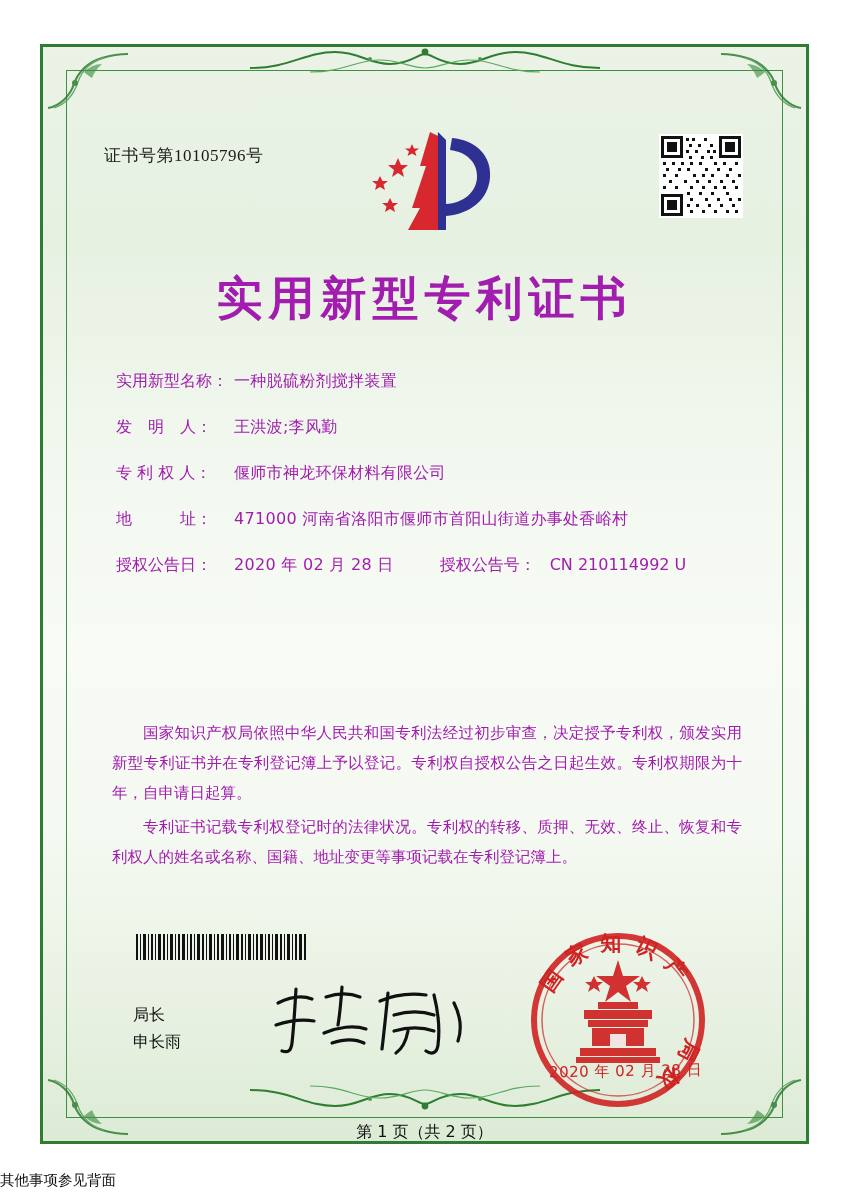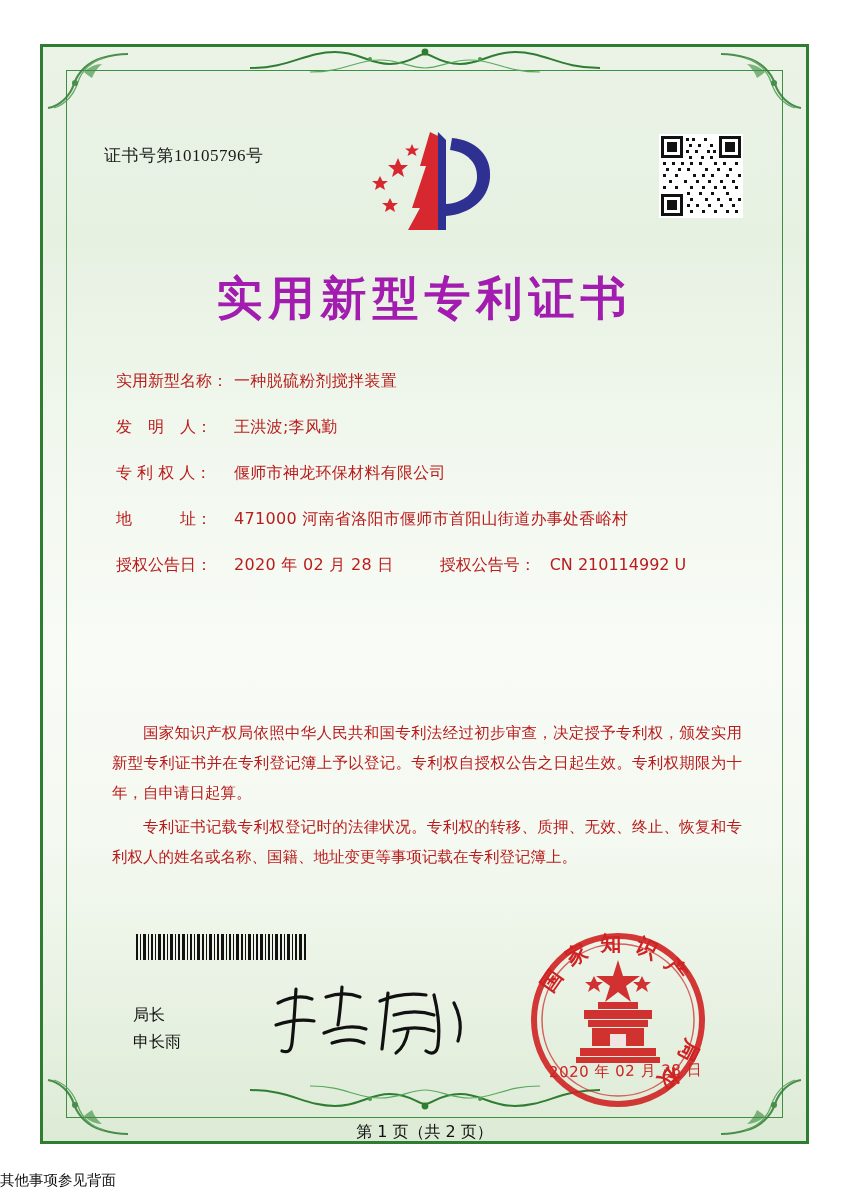--- a/index.html
+++ b/index.html
@@ -125,21 +125,21 @@
     font-family: "DejaVu Sans", "Liberation Sans", sans-serif;
   }
 
   
   .fields {
     position: absolute;
     left: 116px;
     top: 355px;
     width: 620px;
     font-size: 16.5px;
-    color: #b91c1c;
+    color: #a21caf;
   }
   .frow {
     display: flex;
     align-items: baseline;
     margin-bottom: 25px;
     white-space: nowrap;
   }
   .flabel {
     width: 118px;
     flex: 0 0 118px;
@@ -166,21 +166,21 @@
   }
 
   
   .paras {
     position: absolute;
     left: 112px;
     top: 702px;
     width: 630px;
     font-size: 15.5px;
     line-height: 30px;
-    color: #b91c1c;
+    color: #a21caf;
     font-family: "DejaVu Sans", "Liberation Sans", sans-serif;
     text-align: justify;
   }
   .paras p {
     margin: 0 0 4px 0;
     text-indent: 2em;
   }
 
   
   .barcode {

